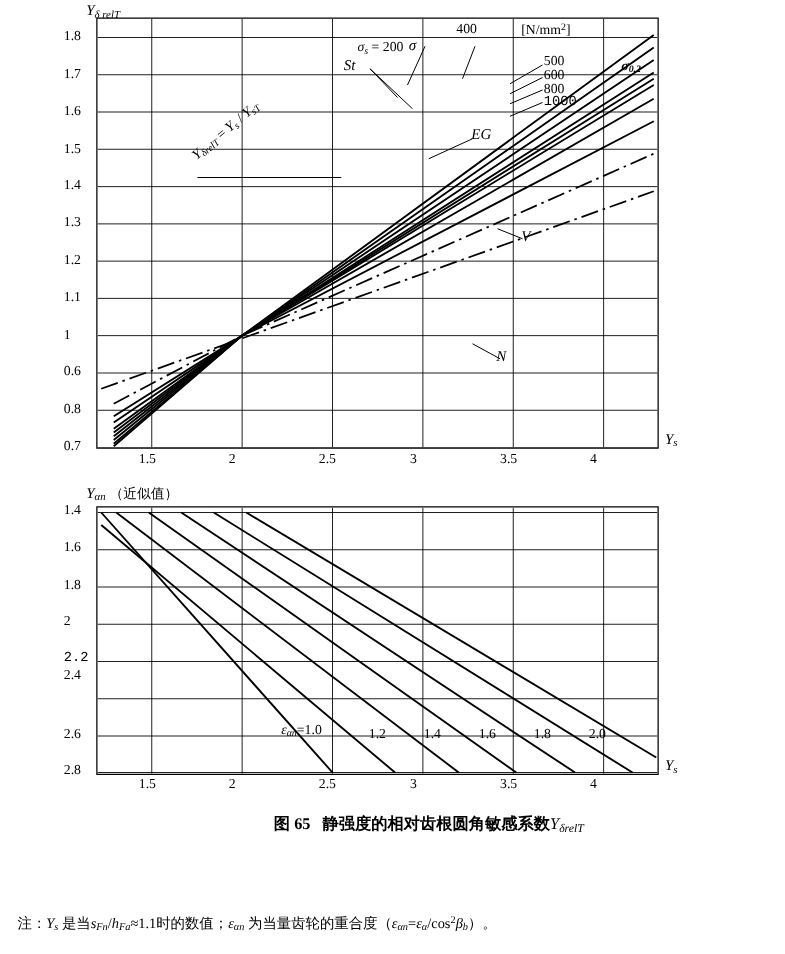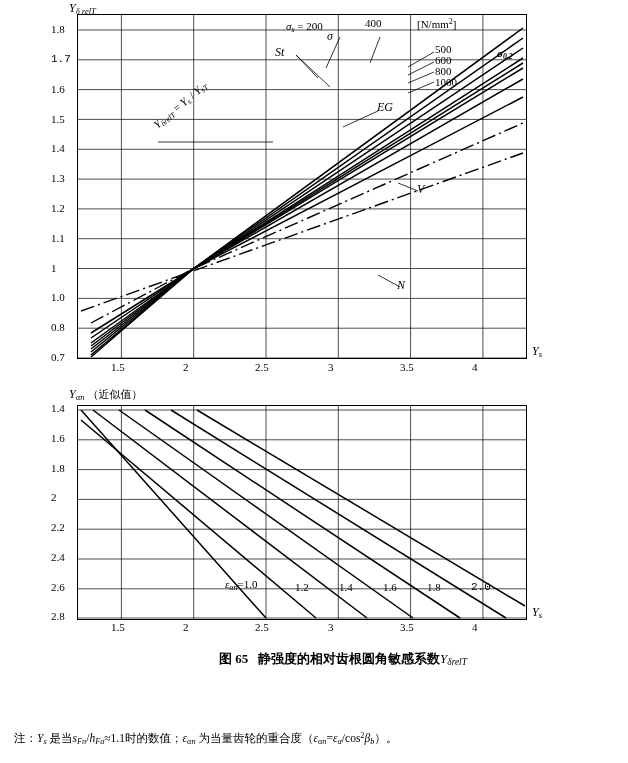--- a/index.html
+++ b/index.html
@@ -98,56 +98,56 @@
           <line x1="218" y1="40" x2="252" y2="72"></line>
           <line x1="300" y1="96" x2="265" y2="112"></line>
           <line x1="340" y1="176" x2="320" y2="168"></line>
           <line x1="322" y1="272" x2="300" y2="260"></line>
           <line x1="80" y1="127" x2="195" y2="127"></line>
         </g>
       </svg>
     </div>
 
     <div class="tickLabel" style="left:-26px;top:9px;">1.8</div>
-    <div class="tickLabel" style="left:-26px;top:39px;font-family:Liberation Mono, monospace;">1.7</div>
+    <div class="tickLabel" style="left:-26px;top:39px;">1.7</div>
     <div class="tickLabel" style="left:-26px;top:69px;">1.6</div>
     <div class="tickLabel" style="left:-26px;top:99px;">1.5</div>
     <div class="tickLabel" style="left:-26px;top:128px;">1.4</div>
     <div class="tickLabel" style="left:-26px;top:158px;">1.3</div>
     <div class="tickLabel" style="left:-26px;top:188px;">1.2</div>
     <div class="tickLabel" style="left:-26px;top:218px;">1.1</div>
     <div class="tickLabel" style="left:-26px;top:248px;">1</div>
-    <div class="tickLabel" style="left:-26px;top:277px;">1.0</div>
+    <div class="tickLabel" style="left:-26px;top:277px;">0.6</div>
     <div class="tickLabel" style="left:-26px;top:307px;">0.8</div>
     <div class="tickLabel" style="left:-26px;top:337px;">0.7</div>
 
     <div class="tickLabel" style="left:34px;top:347px;">1.5</div>
     <div class="tickLabel" style="left:106px;top:347px;">2</div>
     <div class="tickLabel" style="left:178px;top:347px;">2.5</div>
     <div class="tickLabel" style="left:251px;top:347px;">3</div>
     <div class="tickLabel" style="left:323px;top:347px;">3.5</div>
     <div class="tickLabel" style="left:395px;top:347px;">4</div>
 
     <div class="axisName" style="left:-8px;top:-13px;">
       <span class="it">Y</span><span class="sub it">δ relT</span>
     </div>
     <div class="axisName" style="left:455px;top:330px;">
       <span class="it">Y</span><span class="sub it">s</span>
     </div>
 
-    <div class="lbl" style="left:209px;top:6px;font-size:11px;">
+    <div class="lbl" style="left:209px;top:18px;font-size:11px;">
       <span class="it">σ</span><span class="sub it">s</span> = 200
     </div>
     <div class="lbl" style="left:288px;top:3px;font-size:11px;">400</div>
     <div class="lbl" style="left:340px;top:3px;font-size:11px;">[N/mm<span class="sup">2</span>]</div>
 
     <div class="lbl" style="left:358px;top:29px;font-size:11px;">500</div>
     <div class="lbl" style="left:358px;top:40px;font-size:11px;">600</div>
     <div class="lbl" style="left:358px;top:51px;font-size:11px;">800</div>
-    <div class="lbl" style="left:358px;top:62px;font-size:11px;">1000</div>
+    <div class="lbl" style="left:358px;top:62px;font-size:11px;font-family:Liberation Mono, monospace;">1000</div>
     <div class="lbl" style="left:420px;top:33px;font-size:11px;font-weight:bold;"><span class="it">σ</span><span class="sub it">0.2</span></div>
 
     <div class="lbl it" style="left:250px;top:15px;font-size:12px;">σ</div>
     <div class="lbl it" style="left:198px;top:31px;font-size:12px;">St</div>
     <div class="lbl it" style="left:300px;top:86px;font-size:12px;">EG</div>
     <div class="lbl it" style="left:340px;top:168px;font-size:12px;">V</div>
     <div class="lbl it" style="left:320px;top:264px;font-size:12px;">N</div>
 
     <div class="lbl" style="left:83px;top:104px;font-size:11px;transform:rotate(-40deg);transform-origin:left bottom;">
       <span class="it">Y</span><span class="sub it">δrelT</span> = <span class="it">Y</span><span class="sub it">s</span> / <span class="it">Y</span><span class="sub it">sT</span>
@@ -185,22 +185,22 @@
           <path d="M 93 4 L 428 212"></path>
           <path d="M 119 4 L 447 200"></path>
         </g>
       </svg>
     </div>
 
     <div class="tickLabel" style="left:-26px;top:-3px;">1.4</div>
     <div class="tickLabel" style="left:-26px;top:27px;">1.6</div>
     <div class="tickLabel" style="left:-26px;top:57px;">1.8</div>
     <div class="tickLabel" style="left:-26px;top:86px;">2</div>
-    <div class="tickLabel" style="left:-26px;top:116px;">2.2</div>
-    <div class="tickLabel" style="left:-26px;top:146px;font-family:Liberation Serif, serif;">2.4</div>
+    <div class="tickLabel" style="left:-26px;top:116px;font-family:Liberation Mono, monospace;">2.2</div>
+    <div class="tickLabel" style="left:-26px;top:129px;font-family:Liberation Serif, serif;">2.4</div>
     <div class="tickLabel" style="left:-26px;top:176px;">2.6</div>
     <div class="tickLabel" style="left:-26px;top:205px;">2.8</div>
 
     <div class="tickLabel" style="left:34px;top:216px;">1.5</div>
     <div class="tickLabel" style="left:106px;top:216px;">2</div>
     <div class="tickLabel" style="left:178px;top:216px;">2.5</div>
     <div class="tickLabel" style="left:251px;top:216px;">3</div>
     <div class="tickLabel" style="left:323px;top:216px;">3.5</div>
     <div class="tickLabel" style="left:395px;top:216px;">4</div>
 
@@ -211,21 +211,21 @@
       <span class="it">Y</span><span class="sub it">s</span>
     </div>
 
     <div class="lbl" style="left:148px;top:173px;font-size:11px;">
       <span class="it">ε</span><span class="sub it">αn</span>=1.0
     </div>
     <div class="lbl" style="left:218px;top:176px;font-size:11px;">1.2</div>
     <div class="lbl" style="left:262px;top:176px;font-size:11px;">1.4</div>
     <div class="lbl" style="left:306px;top:176px;font-size:11px;">1.6</div>
     <div class="lbl" style="left:350px;top:176px;font-size:11px;">1.8</div>
-    <div class="lbl" style="left:394px;top:176px;font-size:11px;font-family:Liberation Mono, monospace;">2.0</div>
+    <div class="lbl" style="left:394px;top:176px;font-size:11px;">2.0</div>
   </div>
 
   <div class="caption" style="top:650px;margin-left:29px;">
     <b><span>图  65</span></b>
     &nbsp;&nbsp;<b><span>静强度的相对齿根圆角敏感系数</span></b><span class="it">Y</span><span class="sub it">δrelT</span>
   </div>
 
 
   <div class="note" style="top:731px;">
     注：<span class="it">Y</span><span class="sub it">s</span> 是当<span class="it">s</span><span class="sub it">Fn</span>/<span class="it">h</span><span class="sub it">Fa</span>≈1.1时的数值；<span class="it">ε</span><span class="sub it">αn</span> 为当量齿轮的重合度（<span class="it">ε</span><span class="sub it">αn</span>=<span class="it">ε</span><span class="sub it">α</span>/cos<span class="sup">2</span><span class="it">β</span><span class="sub it">b</span>）。

